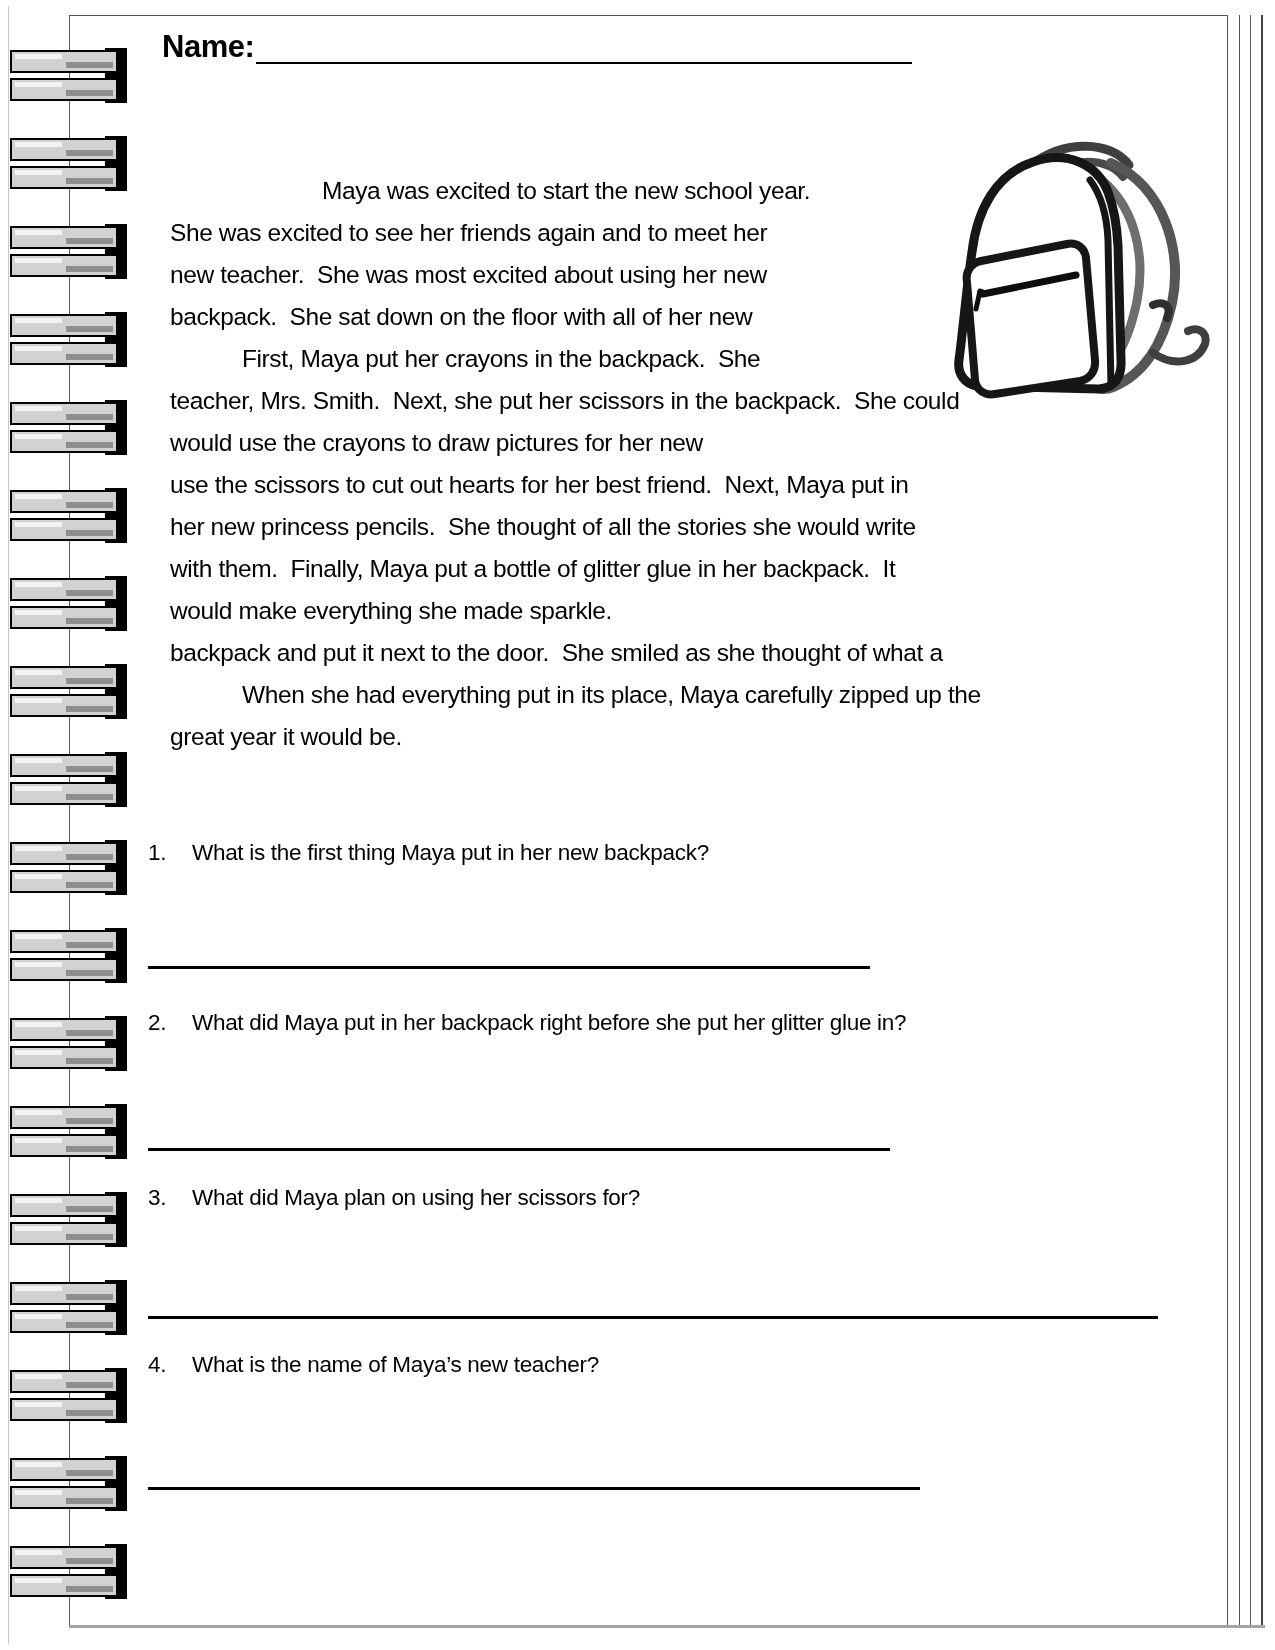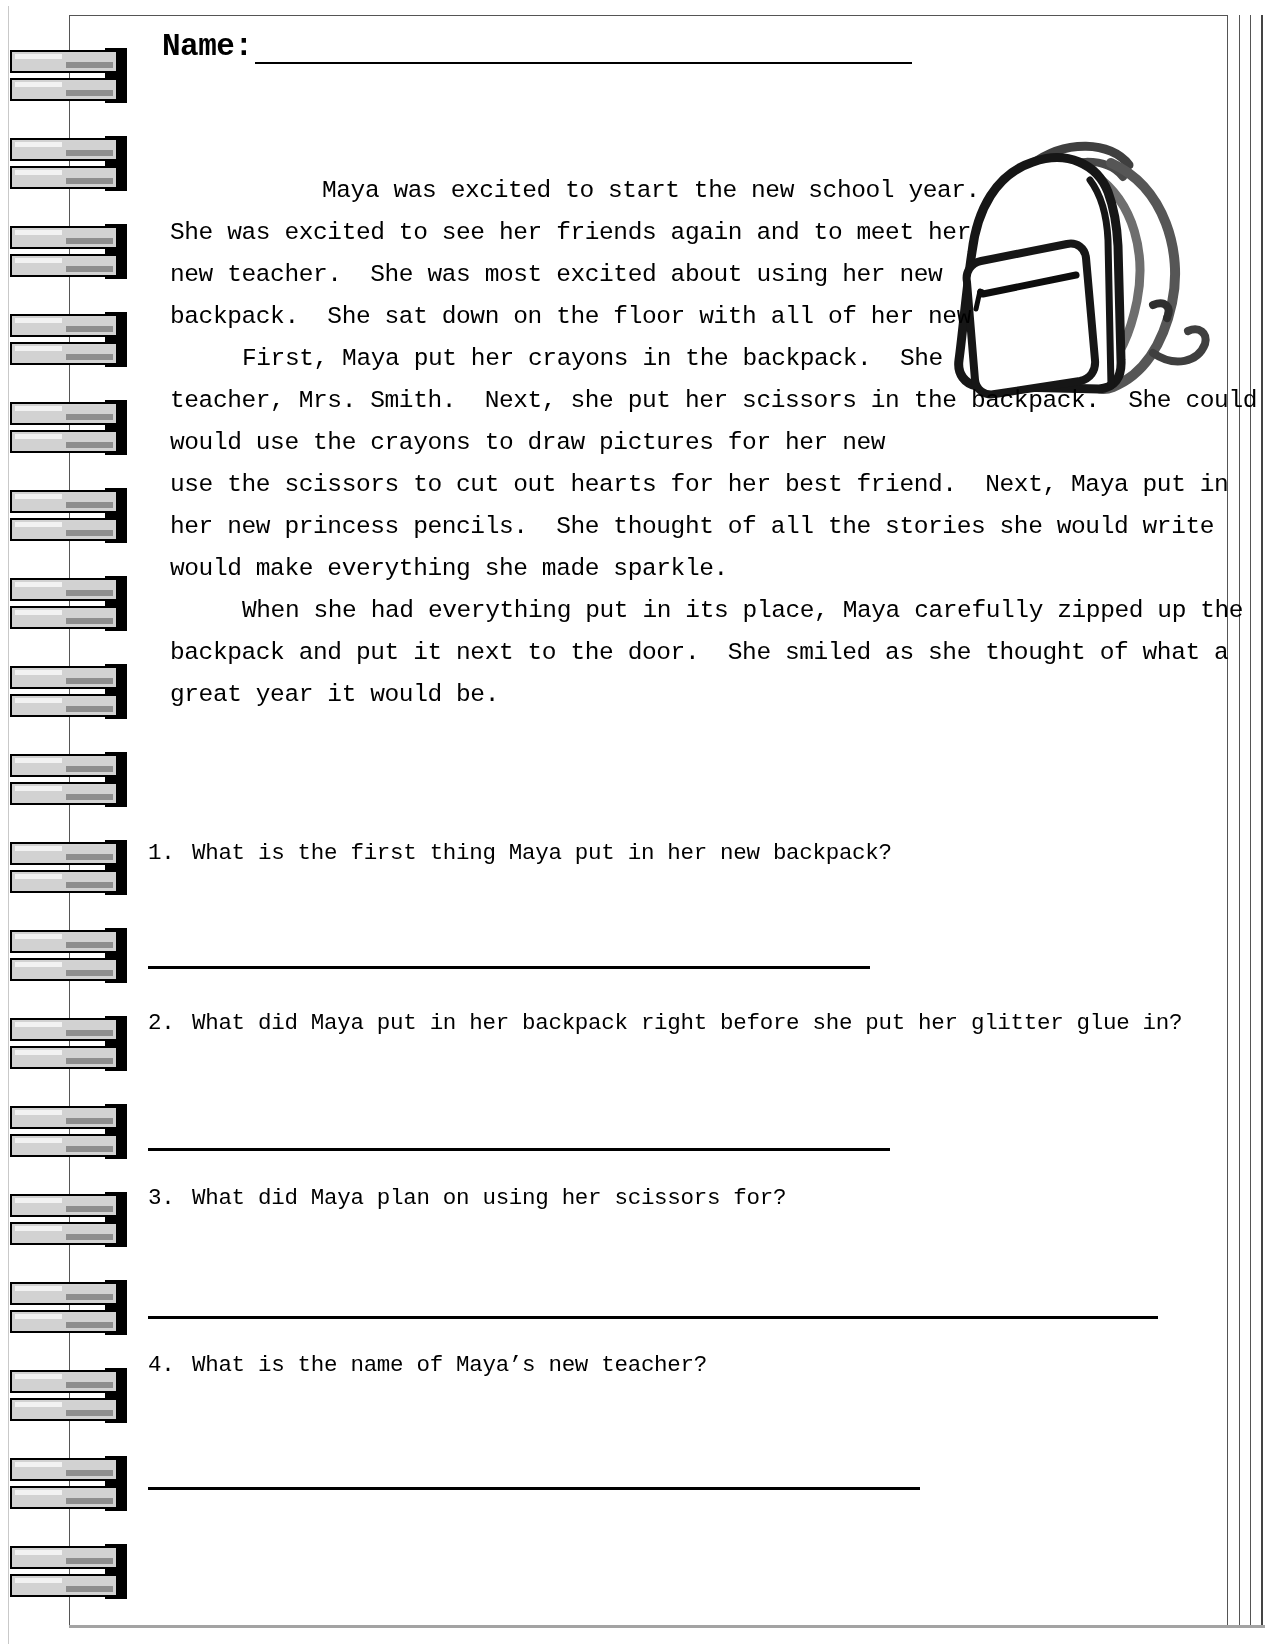--- a/index.html
+++ b/index.html
@@ -1,18 +1,18 @@
 <!DOCTYPE html>
 <html><head>
 <meta charset="utf-8">
 <style>
   html,body{margin:0;padding:0;background:#fff;}
   .canvas{
     position:relative;width:1275px;height:1650px;background:#ffffff;
-    font-family:Liberation Mono, monospace;color:#000;overflow:hidden;
+    font-family:Liberation Sans, sans-serif;color:#000;overflow:hidden;
   }
   
   .vline,.hline{position:absolute;background:#555;}
   .outer-edge{position:absolute;left:8px;top:6px;width:1px;height:1638px;background:#c9c9c9;}
   .frame-left{left:69px;top:15px;width:1px;height:1613px;}
   .frame-top{left:69px;top:15px;width:1158px;height:1px;}
   .frame-r1{left:1227px;top:15px;width:1px;height:1613px;}
   .frame-r2{left:1239px;top:15px;width:1px;height:1613px;}
   .frame-r3{left:1250px;top:15px;width:1px;height:1613px;}
   .frame-r4{left:1261px;top:15px;width:2px;height:1613px;background:#444;}
@@ -186,23 +186,24 @@
   <div class="story">
     <div class="line indent-lg">Maya was excited to start the new school year.</div>
     <div class="line">She was excited to see her friends again and to meet her</div>
     <div class="line">new teacher.  She was most excited about using her new</div>
     <div class="line">backpack.  She sat down on the floor with all of her new</div>
     <div class="line indent-sm">First, Maya put her crayons in the backpack.  She</div>
     <div class="line">teacher, Mrs. Smith.  Next, she put her scissors in the backpack.  She could</div>
     <div class="line">would use the crayons to draw pictures for her new</div>
     <div class="line">use the scissors to cut out hearts for her best friend.  Next, Maya put in</div>
     <div class="line">her new princess pencils.  She thought of all the stories she would write</div>
+    <div class="line">with them.  Finally, Maya put a bottle of glitter glue in her backpack.  It</div>
     <div class="line">would make everything she made sparkle.</div>
+    <div class="line">backpack and put it next to the door.  She smiled as she thought of what a</div>
     <div class="line indent-sm">When she had everything put in its place, Maya carefully zipped up the</div>
-    <div class="line">backpack and put it next to the door.  She smiled as she thought of what a</div>
     <div class="line">great year it would be.</div>
   </div>
 
   <div class="question q-1">
     <span class="q-num">1.</span>
     <span class="q-text">What is the first thing Maya put in her new backpack?</span>
   </div>
   <div class="answer-line al-1"></div>
 
   <div class="question q-2">

